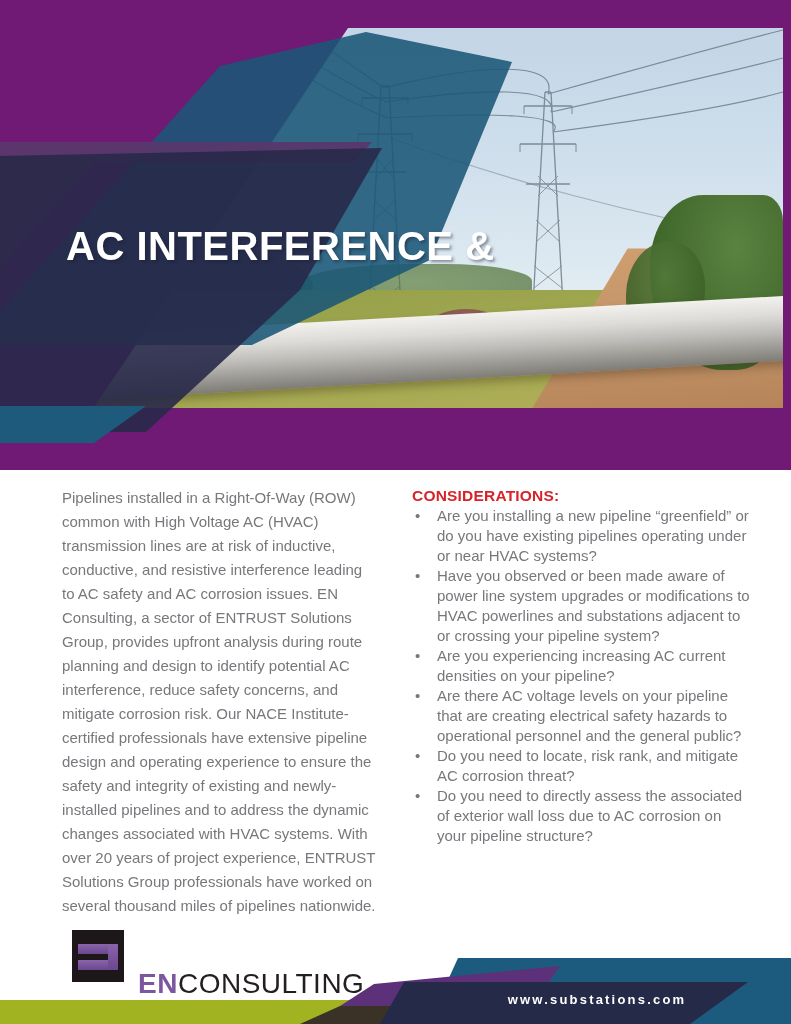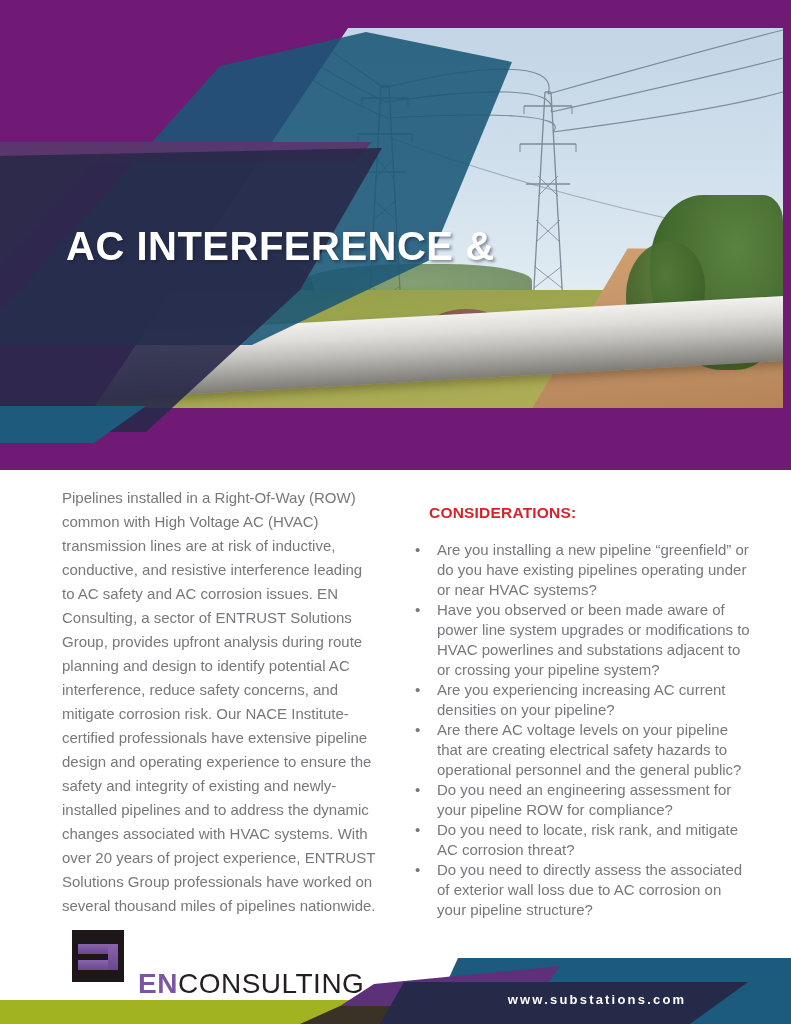--- a/index.html
+++ b/index.html
@@ -44,21 +44,21 @@
      clip-path:polygon(0 406px,146px 406px,94px 443px,0 443px);}
 
   .hero-title{position:absolute;left:66px;top:220px;z-index:5;color:#ffffff;
      font-size:40px;font-weight:bold;line-height:52px;letter-spacing:.5px;
      text-shadow:2px 2px 3px rgba(25,28,48,.45);white-space:nowrap;}
 
   
   .col-left{position:absolute;left:62px;top:486px;width:314px;}
   .col-left p{margin:0;font-size:15px;line-height:24px;color:#77787c;}
   .col-right{position:absolute;left:412px;top:486px;width:342px;}
-  .col-right h2{margin:17px;font-size:15.5px;line-height:20px;color:#d8222a;font-weight:bold;letter-spacing:.2px;}
+  .col-right h2{margin:0;font-size:15.5px;line-height:20px;color:#d8222a;font-weight:bold;letter-spacing:.2px;}
   .col-right ul{margin:0;padding:0;list-style:none;}
   .col-right li{position:relative;padding-left:25px;font-size:15px;line-height:20px;color:#77787c;}
   .col-right li::before{content:"\2022";position:absolute;left:3px;top:0;color:#77787c;}
 
   
   .logo-mark{position:absolute;left:72px;top:930px;width:52px;height:52px;background:#1d1719;}
   .logo-mark span{position:absolute;background:linear-gradient(180deg,#8a64ab,#6a4790);}
   .lm-top{left:6px;top:14px;width:40px;height:10px;}
   .lm-bot{left:6px;top:30px;width:40px;height:10px;}
   .lm-right{left:36px;top:14px;width:10px;height:26px;}
@@ -133,21 +133,20 @@
   <p>Pipelines installed in a Right-Of-Way (ROW) common with High Voltage AC (HVAC) transmission lines are at risk of inductive, conductive, and resistive interference leading to AC safety and AC corrosion issues. EN Consulting, a sector of ENTRUST Solutions Group, provides upfront analysis during route planning and design to identify potential AC interference, reduce safety concerns, and mitigate corrosion risk. Our NACE Institute-certified professionals have extensive pipeline design and operating experience to ensure the safety and integrity of existing and newly-installed pipelines and to address the dynamic changes associated with HVAC systems. With over 20 years of project experience, ENTRUST Solutions Group professionals have worked on several thousand miles of pipelines nationwide.</p>
 </div>
 
 <div class="col-right">
   <h2>CONSIDERATIONS:</h2>
   <ul>
       <li>Are you installing a new pipeline “greenfield” or do you have existing pipelines operating under or near HVAC systems?</li>
       <li>Have you observed or been made aware of power line system upgrades or modifications to HVAC powerlines and substations adjacent to or crossing your pipeline system?</li>
       <li>Are you experiencing increasing AC current densities on your pipeline?</li>
       <li>Are there AC voltage levels on your pipeline that are creating electrical safety hazards to operational personnel and the general public?</li>
-      <li>Do you need an engineering assessment for your pipeline ROW for compliance?</li>
       <li>Do you need to locate, risk rank, and mitigate AC corrosion threat?</li>
       <li>Do you need to directly assess the associated of exterior wall loss due to AC corrosion on your pipeline structure?</li>
     </ul>
 </div>
 
 <div class="logo-mark">
   <span class="lm-top"></span>
   <span class="lm-bot"></span>
   <span class="lm-right"></span>
 </div>

